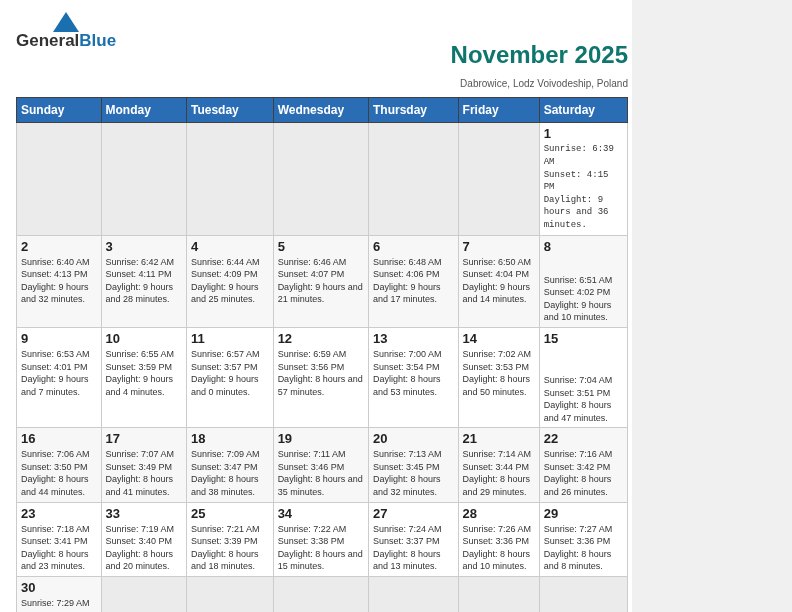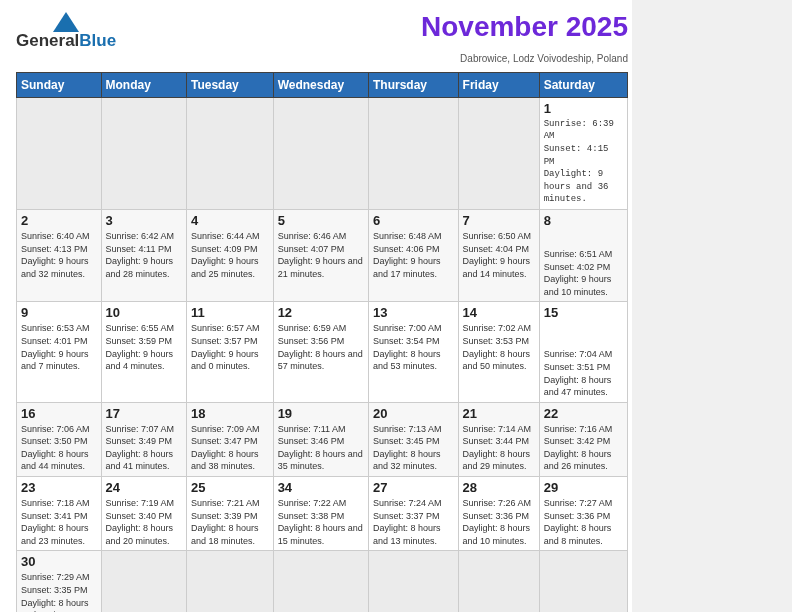--- a/index.html
+++ b/index.html
@@ -24,24 +24,25 @@
     }
     .logo {
       display: flex;
       align-items: center;
       gap: 4px;
     }
     .title-block {
       text-align: right;
     }
     .cal-title {
-      font-size: 28px;
+      font-size: 24px;
       font-weight: bold;
-      color: #6d28d9;
+      color: #0f766e;
       line-height: 1.1;
+      margin-top: 30px;
     }
     .cal-subtitle {
       font-size: 10px;
       color: #555;
       margin-top: 10px;
     }
     .calendar {
       width: 100%;
       border-collapse: collapse;
       border: 1px solid #ccc;
@@ -265,21 +266,21 @@
           </td>
         </tr>
         <tr>
           <td>
             <div class="day-number">23</div>
             <div class="day-info" style="white-space: pre-line;">Sunrise: 7:18 AM
 Sunset: 3:41 PM
 Daylight: 8 hours and 23 minutes.</div>
           </td>
           <td>
-            <div class="day-number">24</div>
+            <div class="day-number">33</div>
             <div class="day-info" style="white-space: pre-line;">Sunrise: 7:19 AM
 Sunset: 3:40 PM
 Daylight: 8 hours and 20 minutes.</div>
           </td>
           <td>
             <div class="day-number">25</div>
             <div class="day-info" style="white-space: pre-line;">Sunrise: 7:21 AM
 Sunset: 3:39 PM
 Daylight: 8 hours and 18 minutes.</div>
           </td>

